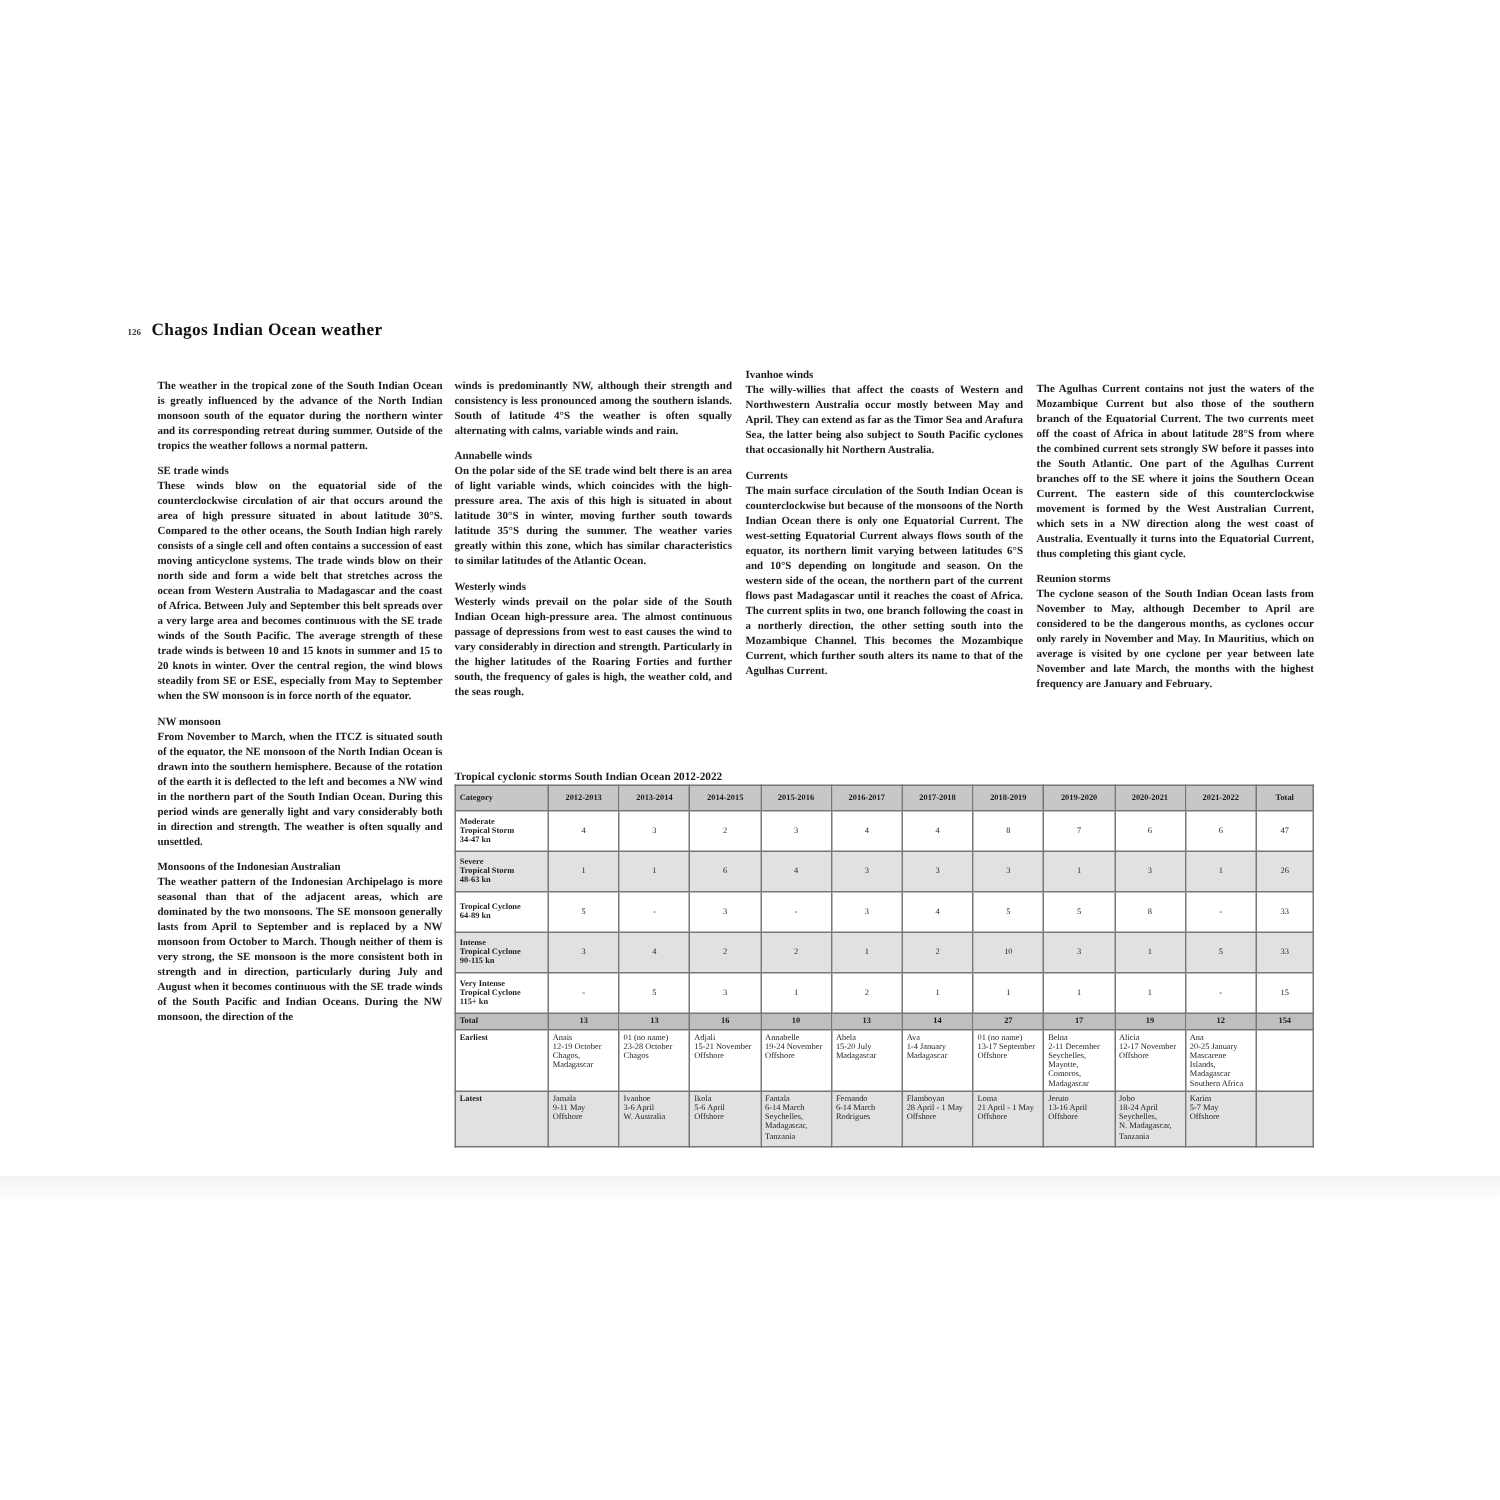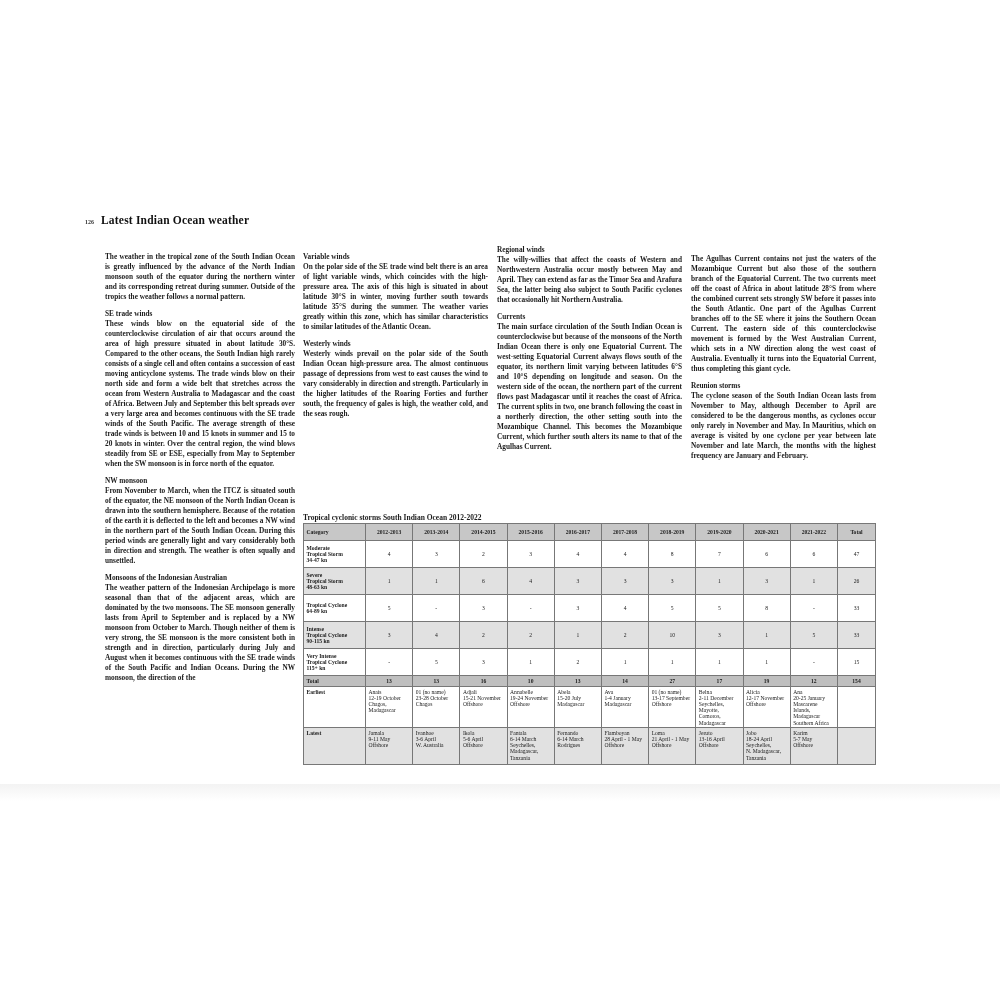--- a/index.html
+++ b/index.html
@@ -46,42 +46,43 @@
   tr.row-latest{height:37px;}
 
   .pageshadow{position:absolute;left:0;top:784px;width:1000px;height:17px;
     background:linear-gradient(to bottom,#f3f3f3 0%,#fafafa 60%,#ffffff 100%);}
 </style>
 </head>
 <body>
 
 <div class="pagehead">
   <span class="pagenum">126</span>
-  <h1 class="title">Latest Indian Ocean weather</h1>
+  <h1 class="title">Chagos Indian Ocean weather</h1>
 </div>
 
 <div class="col" id="colA">
     <p>The weather in the tropical zone of the South Indian Ocean is greatly influenced by the advance of the North Indian monsoon south of the equator during the northern winter and its corresponding retreat during summer. Outside of the tropics the weather follows a normal pattern.</p>
     <h3>SE trade winds</h3>
     <p>These winds blow on the equatorial side of the counterclockwise circulation of air that occurs around the area of high pressure situated in about latitude 30°S. Compared to the other oceans, the South Indian high rarely consists of a single cell and often contains a succession of east moving anticyclone systems. The trade winds blow on their north side and form a wide belt that stretches across the ocean from Western Australia to Madagascar and the coast of Africa. Between July and September this belt spreads over a very large area and becomes continuous with the SE trade winds of the South Pacific. The average strength of these trade winds is between 10 and 15 knots in summer and 15 to 20 knots in winter. Over the central region, the wind blows steadily from SE or ESE, especially from May to September when the SW monsoon is in force north of the equator.</p>
     <h3>NW monsoon</h3>
     <p>From November to March, when the ITCZ is situated south of the equator, the NE monsoon of the North Indian Ocean is drawn into the southern hemisphere. Because of the rotation of the earth it is deflected to the left and becomes a NW wind in the northern part of the South Indian Ocean. During this period winds are generally light and vary considerably both in direction and strength. The weather is often squally and unsettled.</p>
     <h3>Monsoons of the Indonesian Australian</h3>
     <p>The weather pattern of the Indonesian Archipelago is more seasonal than that of the adjacent areas, which are dominated by the two monsoons. The SE monsoon generally lasts from April to September and is replaced by a NW monsoon from October to March. Though neither of them is very strong, the SE monsoon is the more consistent both in strength and in direction, particularly during July and August when it becomes continuous with the SE trade winds of the South Pacific and Indian Oceans. During the NW monsoon, the direction of the</p>
   </div>
 
 <div class="cols3">
   <div class="col">
-      <h3>Variable winds</h3>
+      <p>winds is predominantly NW, although their strength and consistency is less pronounced among the southern islands. South of latitude 4°S the weather is often squally alternating with calms, variable winds and rain.</p>
+      <h3>Annabelle winds</h3>
       <p>On the polar side of the SE trade wind belt there is an area of light variable winds, which coincides with the high-pressure area. The axis of this high is situated in about latitude 30°S in winter, moving further south towards latitude 35°S during the summer. The weather varies greatly within this zone, which has similar characteristics to similar latitudes of the Atlantic Ocean.</p>
       <h3>Westerly winds</h3>
       <p>Westerly winds prevail on the polar side of the South Indian Ocean high-pressure area. The almost continuous passage of depressions from west to east causes the wind to vary considerably in direction and strength. Particularly in the higher latitudes of the Roaring Forties and further south, the frequency of gales is high, the weather cold, and the seas rough.</p>
     </div>
   <div class="col">
-      <h3>Regional winds</h3>
+      <h3>Ivanhoe winds</h3>
       <p>The willy-willies that affect the coasts of Western and Northwestern Australia occur mostly between May and April. They can extend as far as the Timor Sea and Arafura Sea, the latter being also subject to South Pacific cyclones that occasionally hit Northern Australia.</p>
       <h3>Currents</h3>
       <p>The main surface circulation of the South Indian Ocean is counterclockwise but because of the monsoons of the North Indian Ocean there is only one Equatorial Current. The west-setting Equatorial Current always flows south of the equator, its northern limit varying between latitudes 6°S and 10°S depending on longitude and season. On the western side of the ocean, the northern part of the current flows past Madagascar until it reaches the coast of Africa. The current splits in two, one branch following the coast in a northerly direction, the other setting south into the Mozambique Channel. This becomes the Mozambique Current, which further south alters its name to that of the Agulhas Current.</p>
     </div>
   <div class="col">
       <p>The Agulhas Current contains not just the waters of the Mozambique Current but also those of the southern branch of the Equatorial Current. The two currents meet off the coast of Africa in about latitude 28°S from where the combined current sets strongly SW before it passes into the South Atlantic. One part of the Agulhas Current branches off to the SE where it joins the Southern Ocean Current. The eastern side of this counterclockwise movement is formed by the West Australian Current, which sets in a NW direction along the west coast of Australia. Eventually it turns into the Equatorial Current, thus completing this giant cycle.</p>
       <h3>Reunion storms</h3>
       <p>The cyclone season of the South Indian Ocean lasts from November to May, although December to April are considered to be the dangerous months, as cyclones occur only rarely in November and May. In Mauritius, which on average is visited by one cyclone per year between late November and late March, the months with the highest frequency are January and February.</p>
     </div>
 </div>

